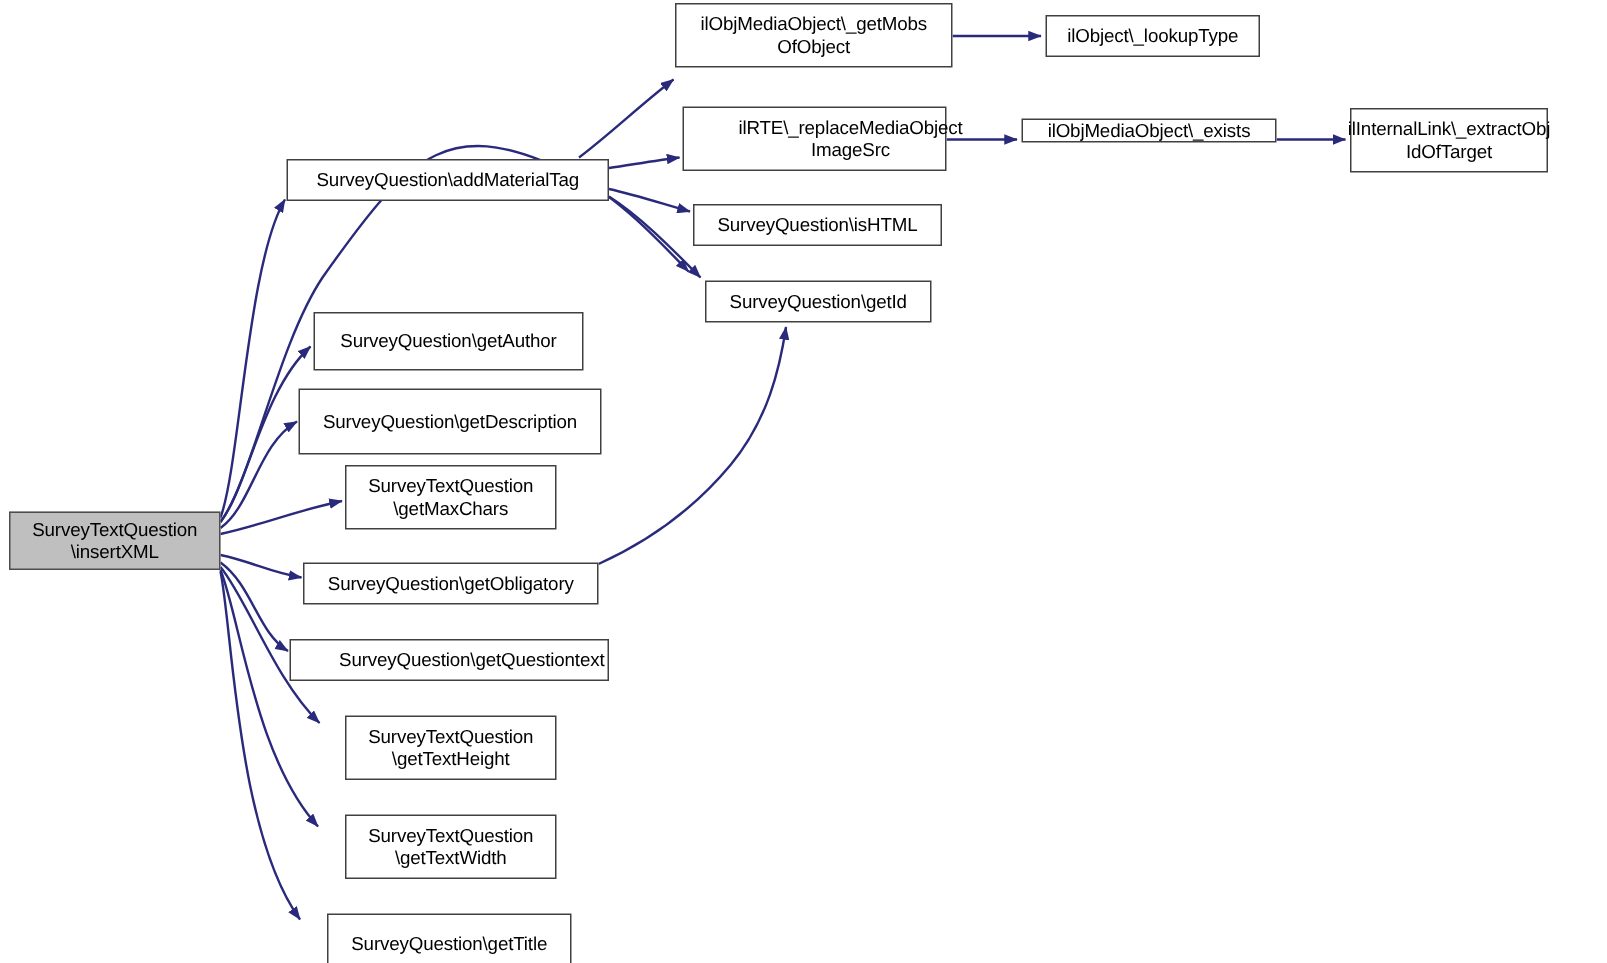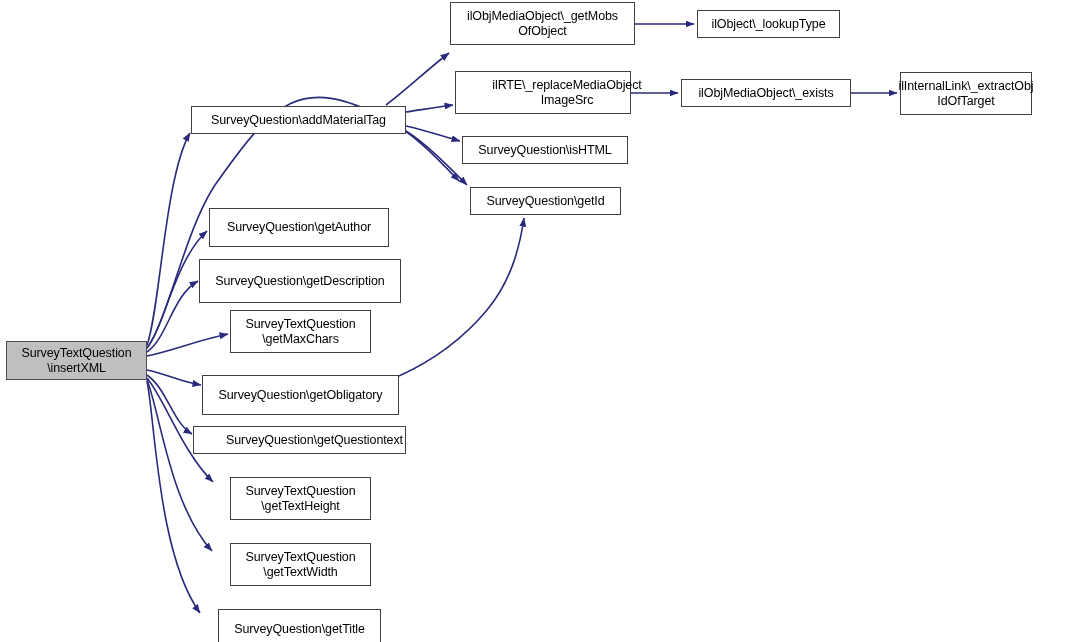--- a/index.html
+++ b/index.html
@@ -84,30 +84,30 @@
   </svg>
   <div id="nodes-group">
       <div class="node root" style="left: 6px; top: 341px; width: 141px; height: 39px;"><span class="node-label">SurveyTextQuestion
 \insertXML</span></div>
       <div class="node" style="left: 191px; top: 106px; width: 215px; height: 28px;"><span class="node-label">SurveyQuestion\addMaterialTag</span></div>
       <div class="node" style="left: 450px; top: 2px; width: 185px; height: 43px;"><span class="node-label">ilObjMediaObject\_getMobs
 OfObject</span></div>
       <div class="node" style="left: 697px; top: 10px; width: 143px; height: 28px;"><span class="node-label">ilObject\_lookupType</span></div>
       <div class="node" style="left: 455px; top: 71px; width: 176px; height: 43px; padding-left: 48px;"><span class="node-label">ilRTE\_replaceMediaObject
 ImageSrc</span></div>
-      <div class="node" style="left: 681px; top: 79px; width: 170px; height: 28px; text-align: center;"><span class="node-label">ilObjMediaObject\_exists</span></div>
+      <div class="node" style="left: 681px; top: 79px; width: 170px; height: 16px; text-align: center;"><span class="node-label">ilObjMediaObject\_exists</span></div>
       <div class="node" style="left: 900px; top: 72px; width: 132px; height: 43px;"><span class="node-label">ilInternalLink\_extractObj
 IdOfTarget</span></div>
       <div class="node" style="left: 462px; top: 136px; width: 166px; height: 28px;"><span class="node-label">SurveyQuestion\isHTML</span></div>
       <div class="node" style="left: 470px; top: 187px; width: 151px; height: 28px;"><span class="node-label">SurveyQuestion\getId</span></div>
       <div class="node" style="left: 209px; top: 208px; width: 180px; height: 39px;"><span class="node-label">SurveyQuestion\getAuthor</span></div>
       <div class="node" style="left: 199px; top: 259px; width: 202px; height: 44px;"><span class="node-label">SurveyQuestion\getDescription</span></div>
       <div class="node" style="left: 230px; top: 310px; width: 141px; height: 43px;"><span class="node-label">SurveyTextQuestion
 \getMaxChars</span></div>
-      <div class="node" style="left: 202px; top: 375px; width: 197px; height: 40px;"><span class="node-label">SurveyQuestion\getObligatory</span></div>
+      <div class="node" style="left: 202px; top: 375px; width: 197px; height: 28px;"><span class="node-label">SurveyQuestion\getObligatory</span></div>
       <div class="node" style="left: 193px; top: 426px; width: 213px; height: 28px; padding-left: 30px;"><span class="node-label">SurveyQuestion\getQuestiontext</span></div>
       <div class="node" style="left: 230px; top: 477px; width: 141px; height: 43px;"><span class="node-label">SurveyTextQuestion
 \getTextHeight</span></div>
       <div class="node" style="left: 230px; top: 543px; width: 141px; height: 43px;"><span class="node-label">SurveyTextQuestion
 \getTextWidth</span></div>
       <div class="node" style="left: 218px; top: 609px; width: 163px; height: 40px;"><span class="node-label">SurveyQuestion\getTitle</span></div>
     </div>
 </div>
 
 </body></html>

